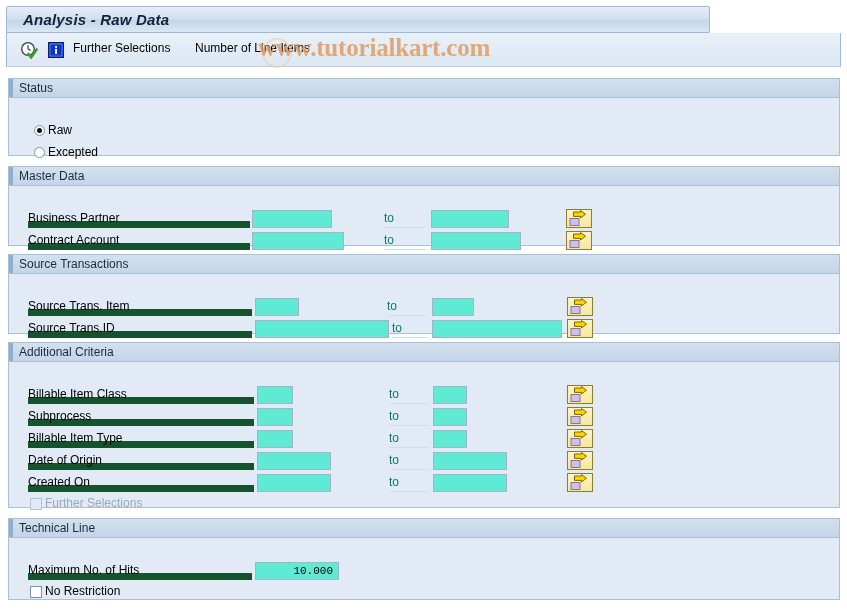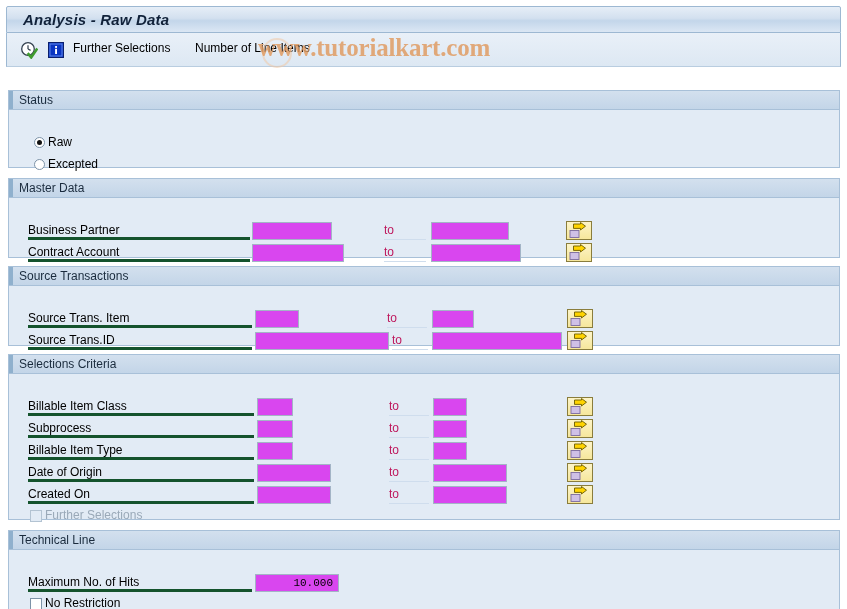--- a/index.html
+++ b/index.html
@@ -15,21 +15,21 @@
     color: #000000;
     overflow: hidden;
     position: relative;
   }
 
   
   #titlebar {
     position: absolute;
     left: 6px;
     top: 6px;
-    width: 835px;
+    width: 704px;
     height: 27px;
     background: linear-gradient(to bottom, #e6eef7 0%, #d3e0ef 45%, #c3d6ea 55%, #dbe7f4 100%);
     border: 1px solid #9db8d2;
     border-radius: 2px 2px 0 0;
     box-sizing: border-box;
   }
   #titlebar .title-text {
     position: absolute;
     left: 16px;
     top: 4px;
@@ -102,21 +102,20 @@
   }
 
   
   .panel {
     position: absolute;
     left: 8px;
     width: 832px;
     background: #e2ebf5;
     border: 1px solid #a8c0d8;
     box-sizing: border-box;
-    margin-top: 12px;
   }
   .panel-head {
     height: 18px;
     background: linear-gradient(to bottom, #d3e0ee 0%, #c3d5e8 100%);
     border-bottom: 1px solid #a8c0d8;
     position: relative;
   }
   .panel-head::before {
     content: "";
     position: absolute;
@@ -133,42 +132,42 @@
     white-space: nowrap;
   }
   .panel-body { position: relative; }
 
   
   .flabel {
     position: absolute;
     font-size: 12px;
     color: #000;
     white-space: nowrap;
-    border-bottom: 3px solid #14532d;
+    border-bottom: 7px solid #14532d;
     box-sizing: border-box;
     height: 18px;
     padding-top: 1px;
   }
   .ftext {
     position: absolute;
-    background: #d946ef;
+    background: #5eead4;
     border: 1px solid #a3b4c6;
     box-sizing: border-box;
     height: 18px;
     font-family: "Liberation Mono", monospace;
     font-size: 11px;
     padding: 0 3px;
     line-height: 16px;
     color: #000;
   }
   .ftext.numeric { text-align: right; padding-right: 5px; }
   .to-label {
     position: absolute;
     font-size: 12px;
-    color: #be185d;
+    color: #0f766e;
     border-bottom: 1px solid #cfdded;
     box-sizing: border-box;
     height: 18px;
     padding-top: 1px;
   }
 
   
   .msel {
     position: absolute;
     width: 26px;
@@ -338,21 +337,21 @@
       <svg width="24" height="17" viewBox="0 0 24 17">
         <rect x="3" y="8.5" width="9" height="7" fill="#cfc0e6" stroke="#7a6ba0" stroke-width="0.9"></rect>
         <path d="M6.5 2 L13.5 2 L13.5 0.5 L18.5 4.2 L13.5 8 L13.5 6.4 L6.5 6.4 Z" fill="#ffd400" stroke="#6b5b00" stroke-width="0.9" stroke-linejoin="round"></path>
       </svg>
     </div>
   </div>
 </div>
 
 <div class="panel" id="panel-addl" style="top:342px; height:166px;">
   <div class="panel-head">
-    <div class="ph-text">Selections Criteria</div>
+    <div class="ph-text">Additional Criteria</div>
   </div>
   <div class="panel-body">
 
     <div class="flabel" style="left:19px; top:24px; width:226px;">Billable Item Class</div>
     <div class="ftext" style="left:248px; top:24px; width:36px;"></div>
     <div class="to-label" style="left:380px; top:24px; width:40px;">to</div>
     <div class="ftext" style="left:424px; top:24px; width:34px;"></div>
     <div class="msel" style="left:558px; top:23px;">
       <svg width="24" height="17" viewBox="0 0 24 17">
         <rect x="3" y="8.5" width="9" height="7" fill="#cfc0e6" stroke="#7a6ba0" stroke-width="0.9"></rect>

